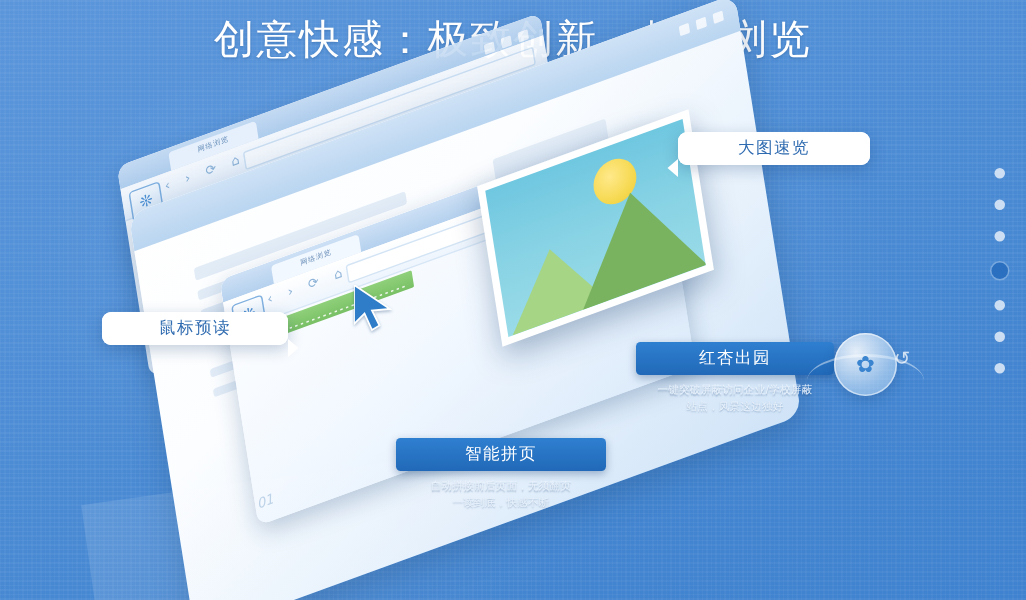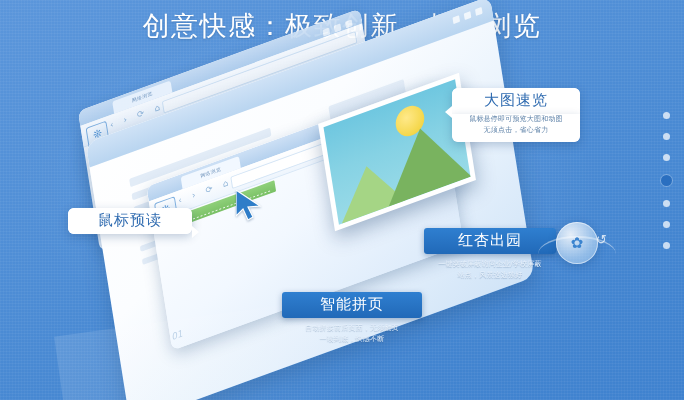--- a/index.html
+++ b/index.html
@@ -242,21 +242,21 @@
     left: 172px; top: 330px;
     color: #b8cfe6;
     font-size: 9px;
     font-style: italic;
     transform: rotate(-20deg) skewX(-11deg);
   }
 
   
   .callout { position: absolute; }
   .callout .head {
-    font-size: 15px;
+    font-size: 11px;
     letter-spacing: 1px;
     text-align: center;
     padding: 3px 10px 4px;
     white-space: nowrap;
   }
   .callout .desc {
     font-size: 7px;
     line-height: 11px;
     text-align: center;
     white-space: pre-line;
@@ -309,21 +309,21 @@
   }
   .tail-right {
     right: -7px; top: 18px;
     border-width: 6px 0 6px 7px;
     border-color: transparent transparent transparent #ffffff;
   }
 
   #callout-bigimage { left: 452px; top: 88px;  width: 128px; }
   #callout-preread  { left: 68px;  top: 208px; width: 124px; }
   #callout-unblock  { left: 424px; top: 228px; width: 132px; }
-  #callout-stitch   { left: 282px; top: 292px; width: 140px; font-family: Liberation Serif, serif; }
+  #callout-stitch   { left: 264px; top: 292px; width: 140px; font-family: Liberation Serif, serif; }
 
   
   #badge {
     position: absolute;
     left: 556px; top: 222px;
     width: 42px; height: 42px;
     border-radius: 50%;
     background: radial-gradient(circle at 35% 30%, rgba(255,255,255,.85), rgba(210,232,250,.55) 60%, rgba(170,208,242,.45) 100%);
     box-shadow: 0 2px 8px rgba(20,60,110,.25), inset 0 0 0 1px rgba(255,255,255,.55);
     display: flex;
@@ -474,24 +474,20 @@
     </div>
 
     <div id="curl-no">01</div>
     <div id="sweep"></div>
   </div>
 
   <div class="callout bubble" id="callout-bigimage">
     <div class="tail-left"></div>
     <div class="shell">
       <div class="head">大图速览</div>
-      <div class="body">
-        <div class="desc">鼠标悬停即可预览大图和动图
-无须点击，省心省力</div>
-      </div>
     </div>
   </div>
 
   <div class="callout bubble" id="callout-preread">
     <div class="tail-right"></div>
     <div class="shell">
       <div class="head">鼠标预读</div>
     </div>
   </div>
 

